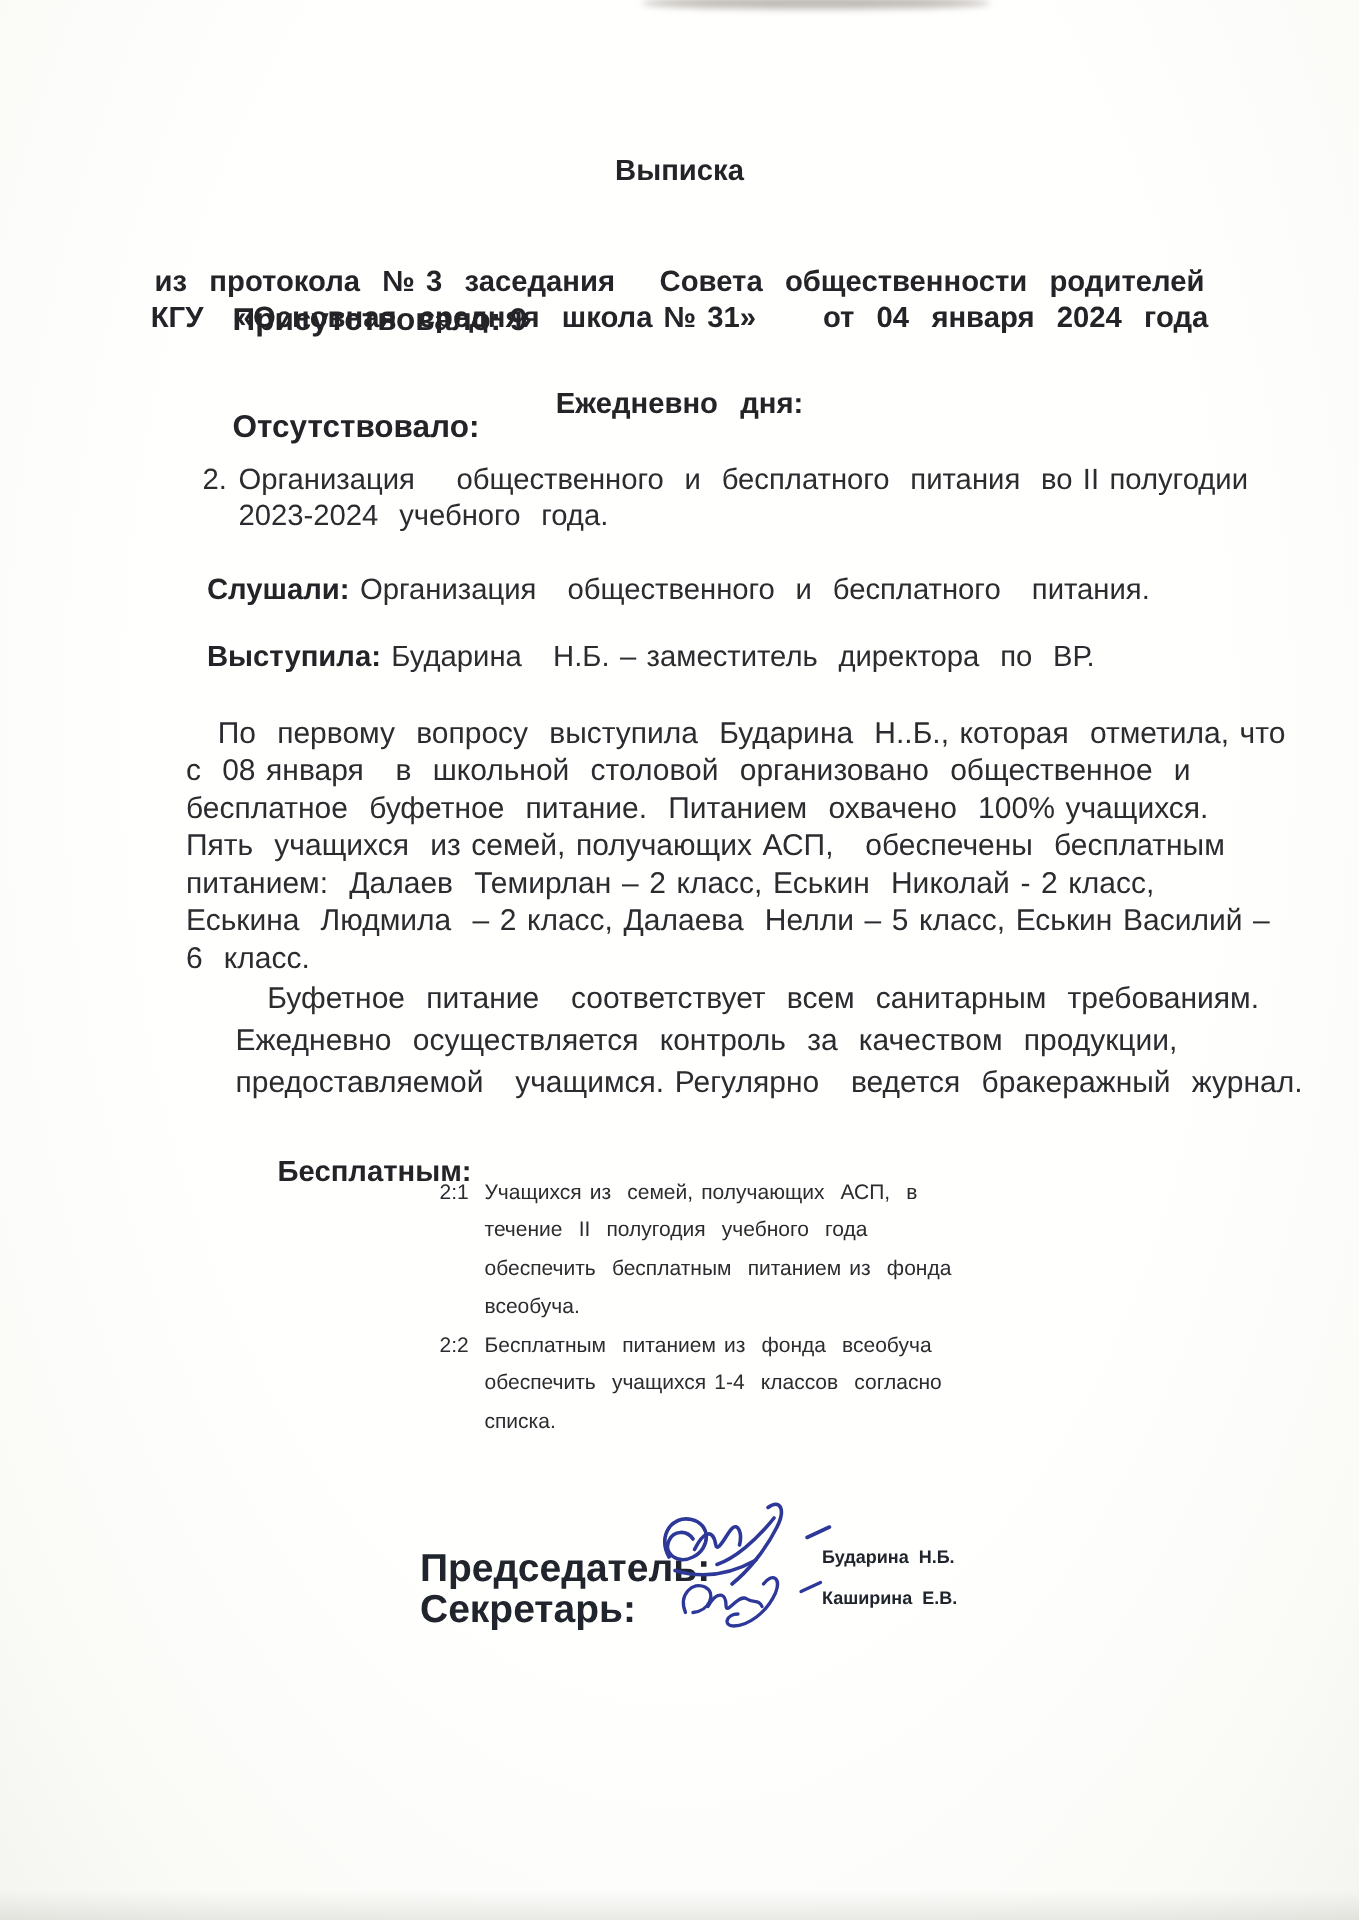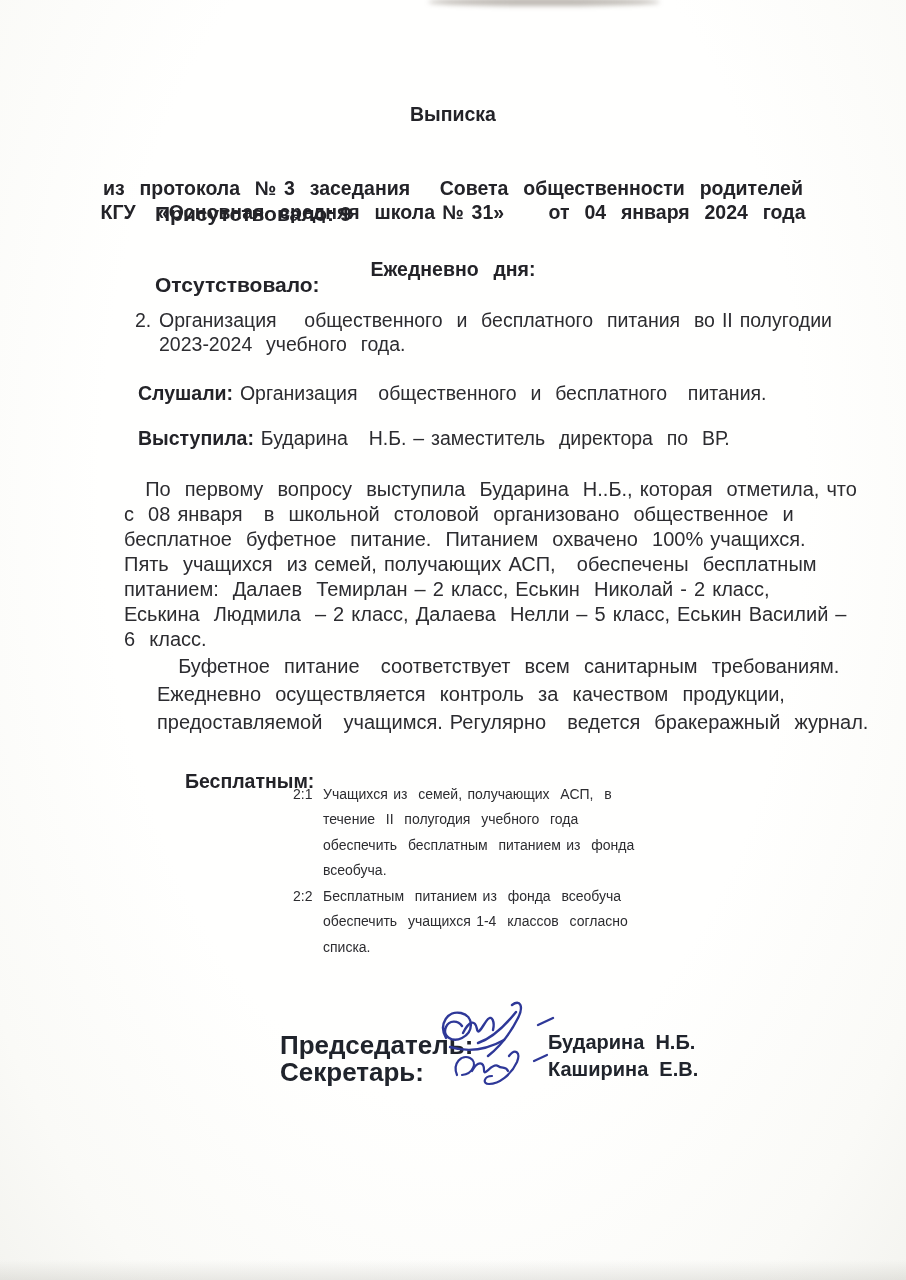--- a/index.html
+++ b/index.html
@@ -59,21 +59,21 @@
   .resolution-label {
     position:absolute; left:185px; top:770px;
     font-weight:bold; font-size:19.5px; color:#232328; white-space:pre;
   }
   .res-item { position:absolute; font-size:14px; line-height:25.3px; display:flex; word-spacing:1.5px;margin-top:12px; }
   .res-item .num { width:30px; flex:0 0 auto; }
   .res-item-1 { left:293px; top:770px; }
   .res-item-2 { left:293px; top:872px; }
 
   .sig-label { position:absolute; left:280px; font-weight:bold; font-size:26px; color:#20242c; white-space:pre; }
-  .sig-name  { position:absolute; left:548px; font-weight:bold; font-size:20px; color:#20242c; white-space:pre; }
+  .sig-name  { position:absolute; left:548px; font-weight:bold; font-size:12px; color:#20242c; white-space:pre; }
   .sig-label-1 { top:1030px; }
   .sig-label-2 { top:1057px; }
   .sig-name-1  { top:1031px; }
   .sig-name-2  { top:1058px;text-align:center; }
   .sig-svg { position:absolute; }
   .sig-svg-1 { left:430px; top:998px; }
   .sig-svg-2 { left:446px; top:1046px; }
   .sig-svg path { fill:none; stroke-linecap:round; stroke-linejoin:round; }
 </style>
 </head>

